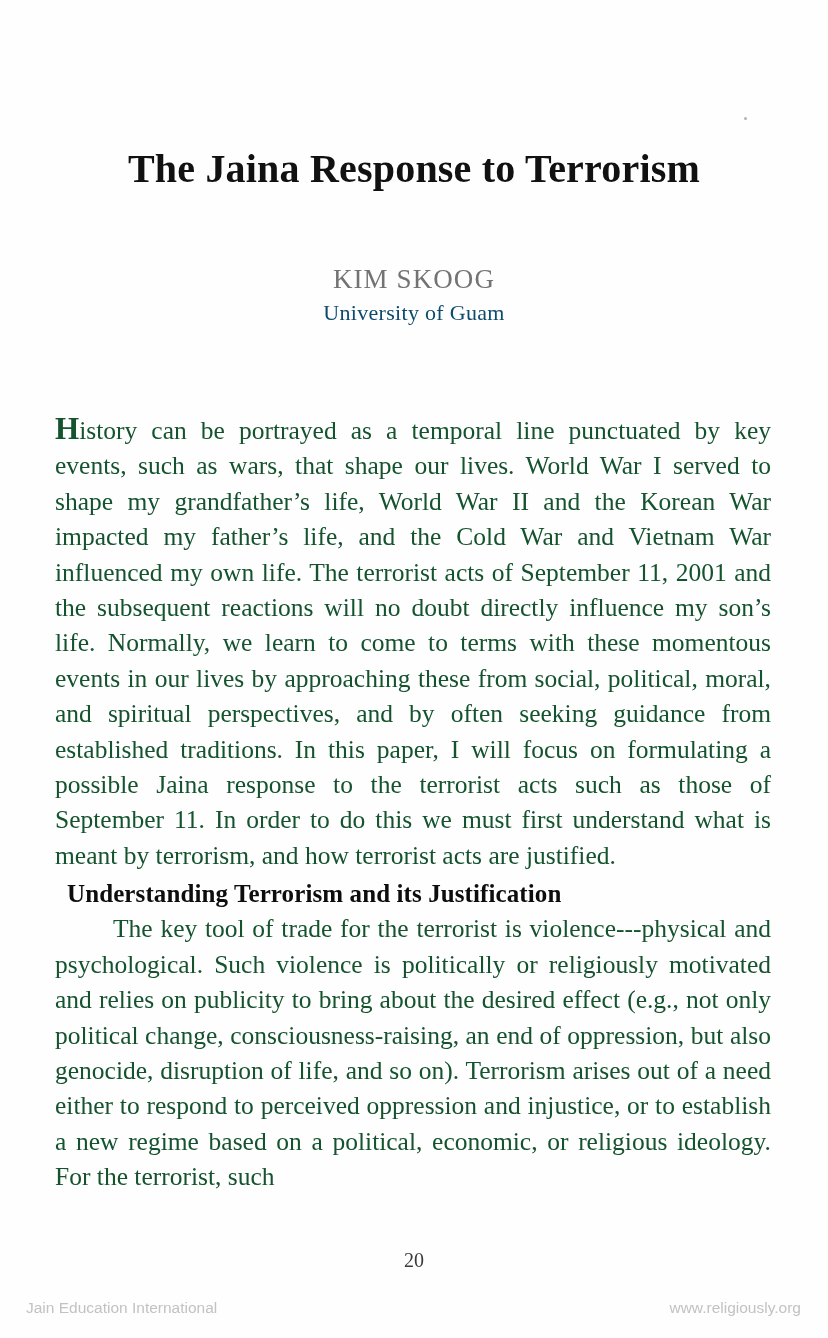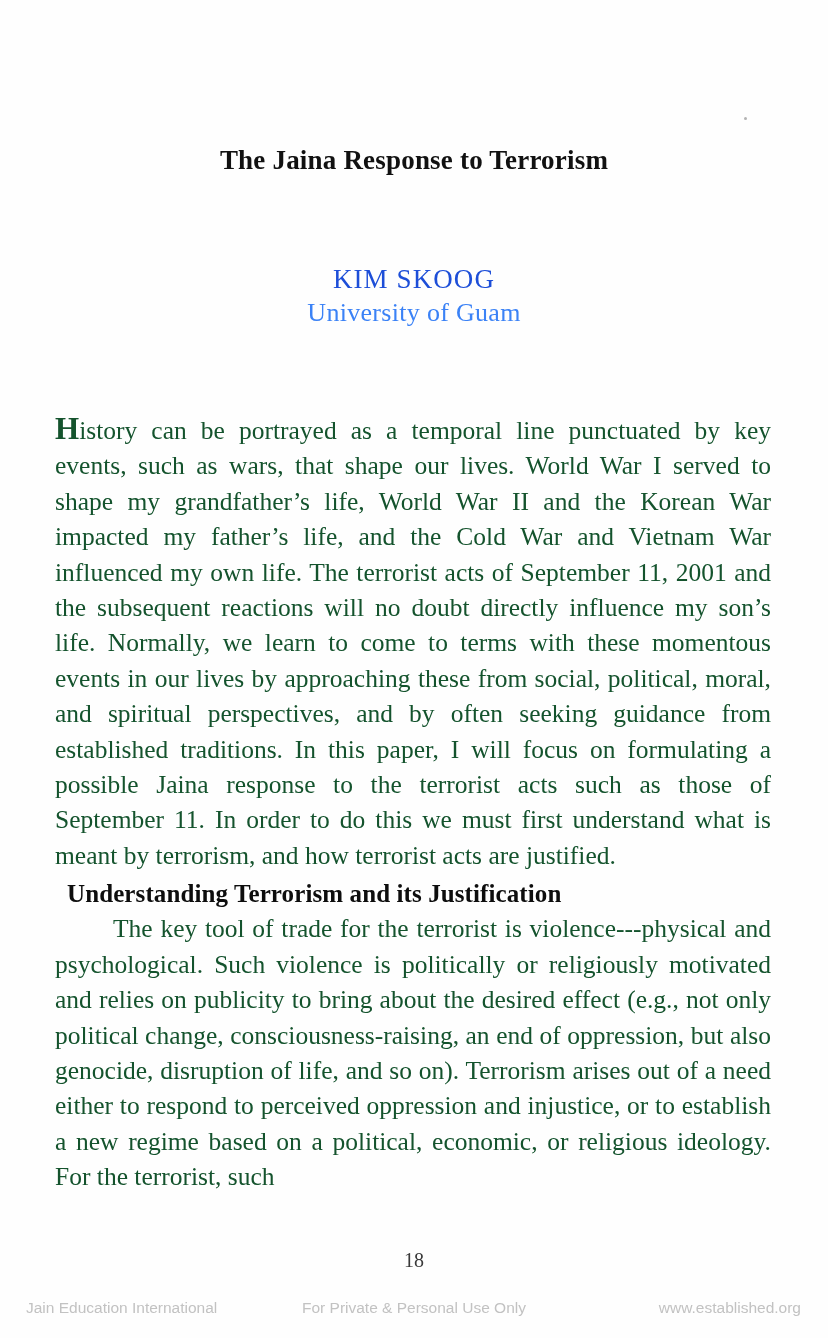--- a/index.html
+++ b/index.html
@@ -34,46 +34,46 @@
   }
 
   .title {
     position: absolute;
     left: 55px;
     top: 122px;
     width: 718px;
     text-align: center;
     font-family: "Liberation Serif", "DejaVu Serif", serif;
     font-weight: bold;
-    font-size: 27px;
+    font-size: 40px;
     line-height: 40px;
     letter-spacing: .2px;
     color: #111111;
   }
 
   .byline {
     position: absolute;
     left: 55px;
     top: 262px;
     width: 718px;
     text-align: center;
   }
 
   .byline .author {
     font-size: 27px;
     line-height: 34px;
     letter-spacing: 1.1px;
-    color: #1d4ed8;
+    color: #737373;
   }
 
   .byline .affiliation {
-    font-size: 26px;
+    font-size: 22px;
     line-height: 34px;
     letter-spacing: .3px;
-    color: #3b82f6;
+    color: #0c4a6e;
   }
 
   .body-block {
     position: absolute;
     left: 55px;
     top: 413px;
     width: 716px;
   }
 
   p.para {
@@ -169,21 +169,20 @@
   <div class="body-block">
 
     <p class="para"><span class="dropcap">H</span><span>istory can be portrayed as a temporal line punctuated by key events, such as wars, that shape our lives.  World War I served to shape my grandfather’s life, World War II and the Korean War impacted my father’s life, and the Cold War and Vietnam War influenced my own life.  The terrorist acts of September 11, 2001 and the subsequent reactions will no doubt directly influence my son’s life.   Normally, we learn to come to terms with these momentous events in our lives by approaching these from social, political, moral, and spiritual perspectives, and by often seeking guidance from established traditions.  In this paper, I will focus on formulating a possible Jaina response to the terrorist acts such as those of September 11.   In order to do this we must first understand what is meant by terrorism, and how terrorist acts are justified.</span></p>
 
     <h2 class="section-heading">Understanding Terrorism and its Justification</h2>
 
     <p class="para indent">The key tool of trade for the terrorist is violence---physical and psychological. Such violence is politically or religiously motivated and relies on publicity to bring about the desired effect (e.g., not only political change, consciousness-raising, an end of oppression,  but also genocide, disruption of life, and so on). Terrorism arises out of a need either to respond to perceived oppression and injustice, or to establish a new regime based on a political, economic, or religious ideology.  For the terrorist, such</p>
 
   </div>
 
-  <div class="folio">18</div>
+  <div class="folio">20</div>
 
   <div class="footer">
     <span class="f-left">Jain Education International</span>
-    <span class="f-center">For Private &amp; Personal Use Only</span>
-    <span class="f-right">www.established.org</span>
+    <span class="f-right">www.religiously.org</span>
   </div>
 
 </div>
 
 </body></html>

